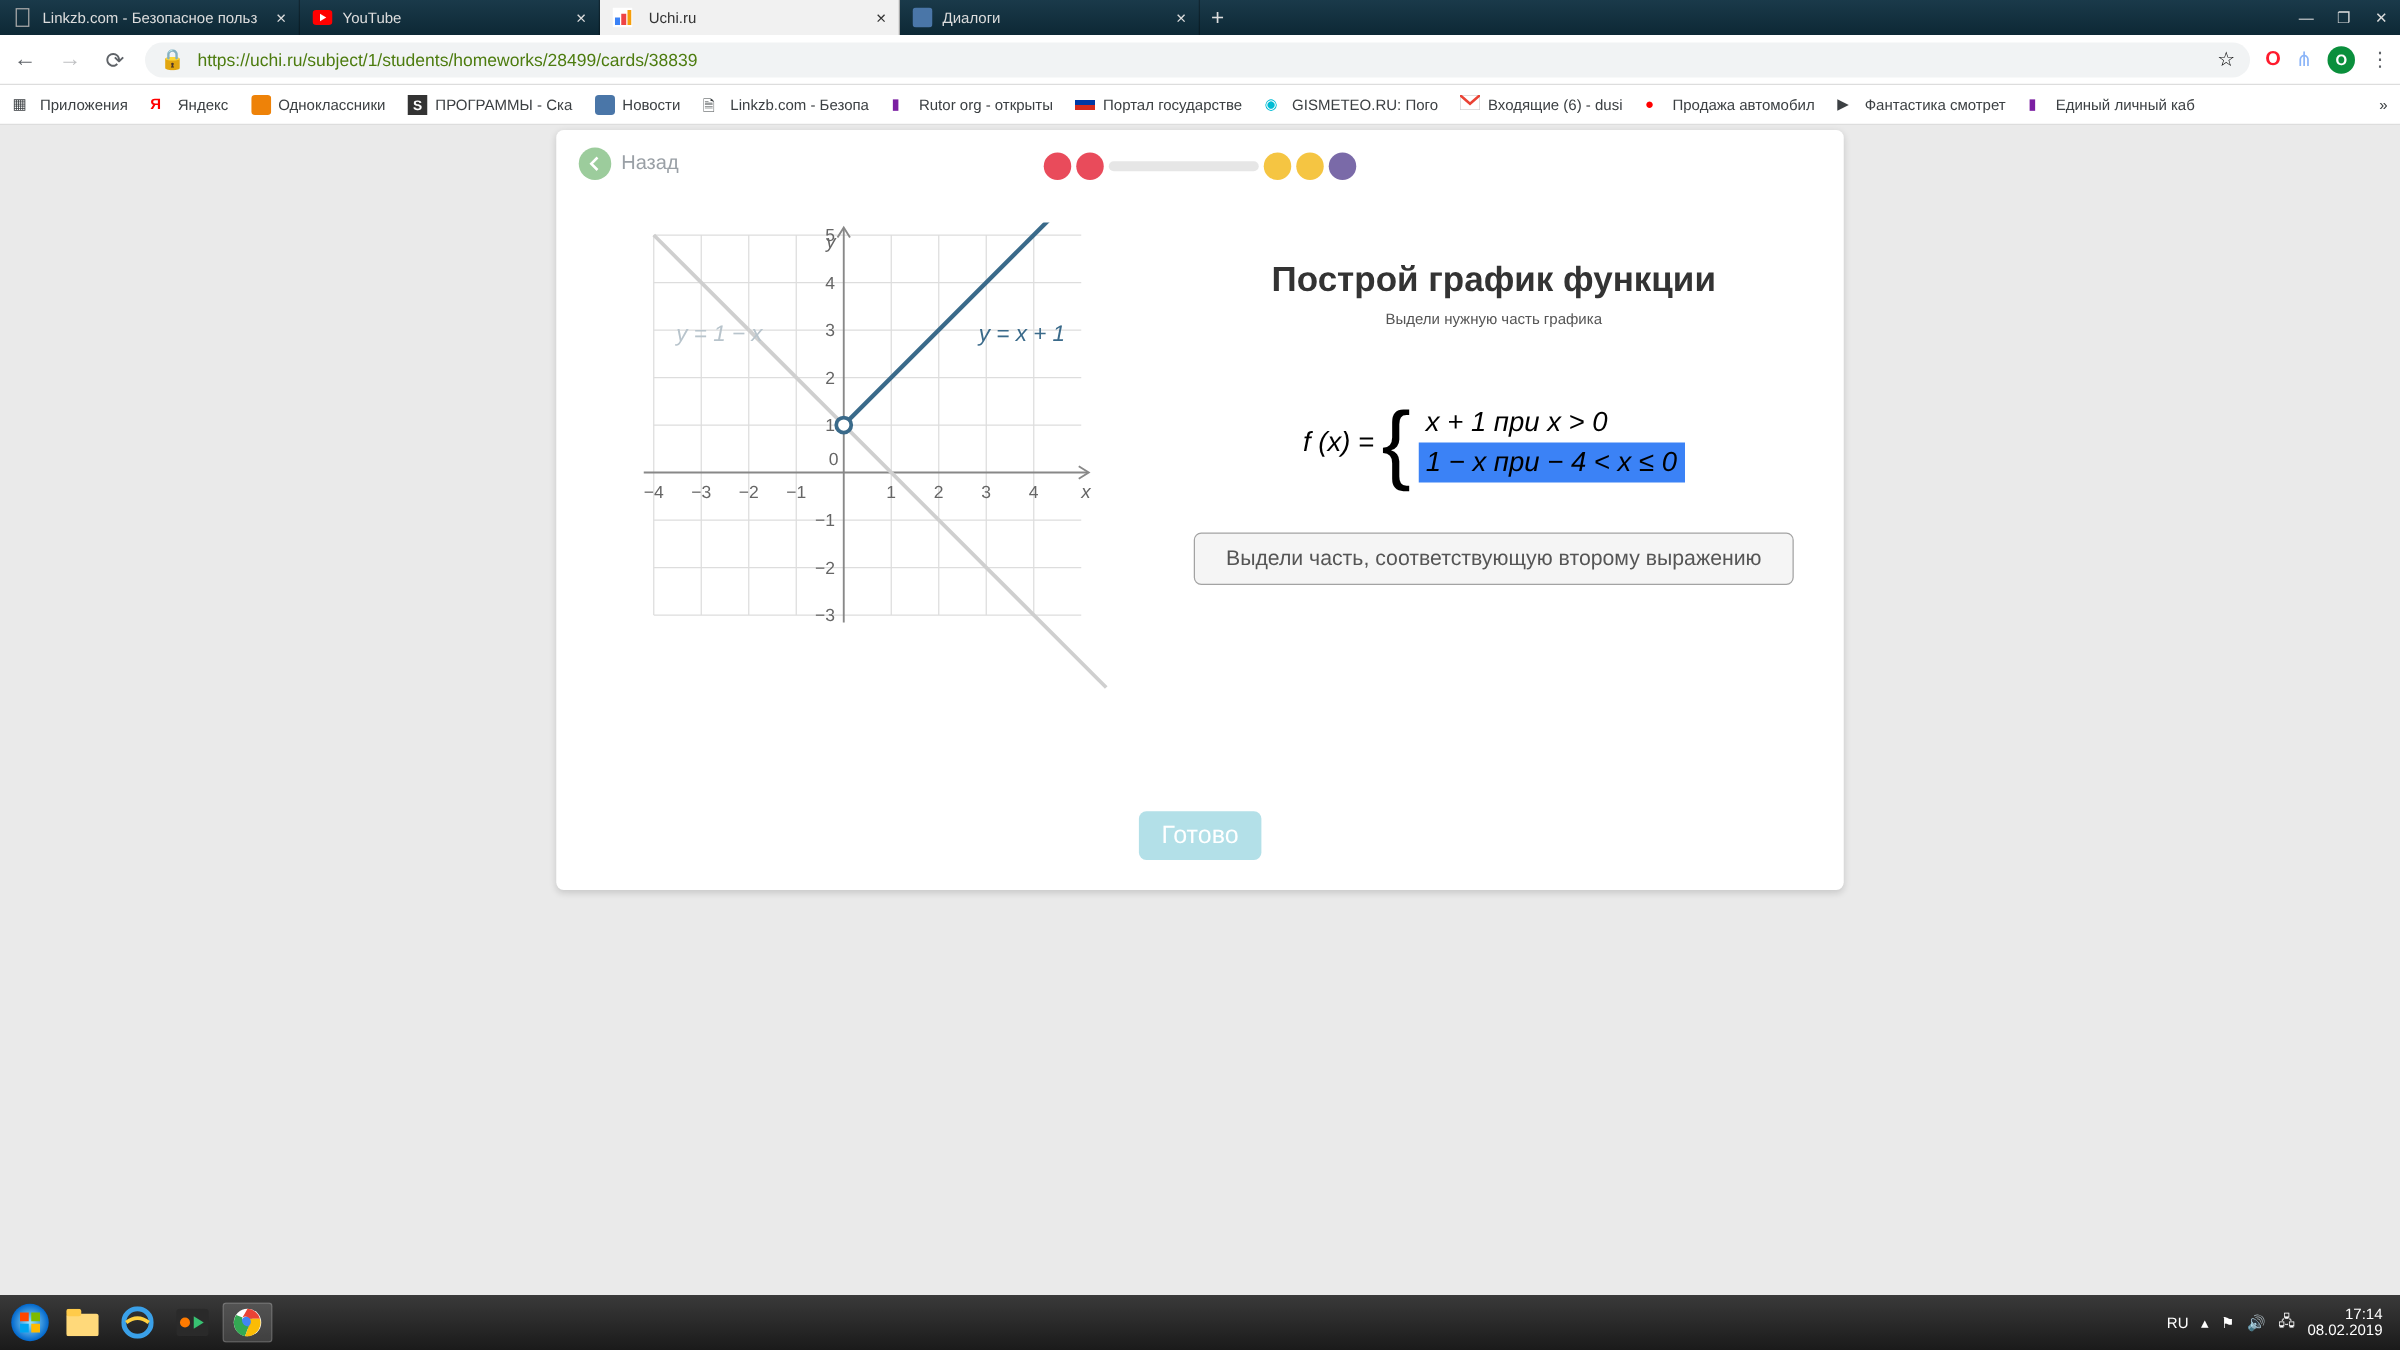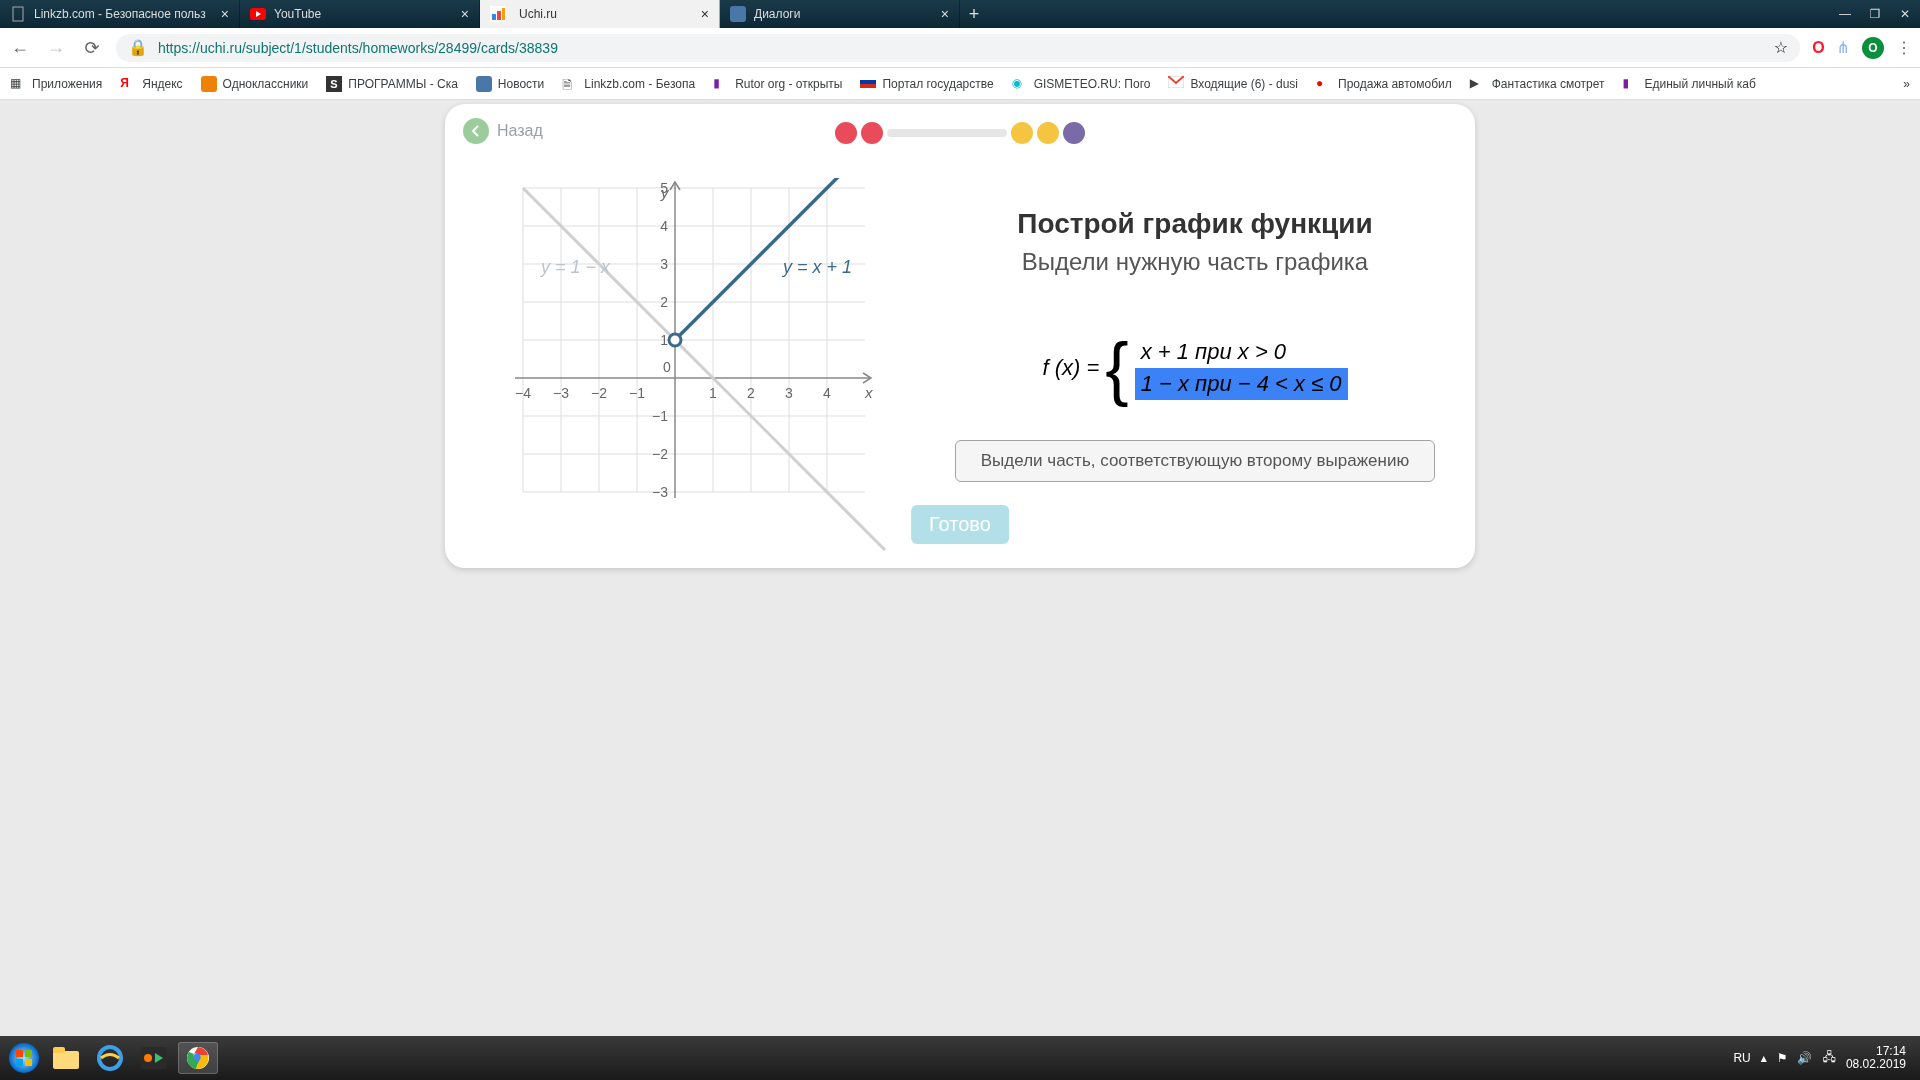--- a/index.html
+++ b/index.html
@@ -12,48 +12,48 @@
 .tab-close { margin-left: auto; font-size: 14px; cursor: pointer; }
 .tab-icon { width: 16px; height: 16px; flex-shrink: 0; }
 .new-tab { width: 28px; display:flex; align-items:center; justify-content:center; color:#ddd; font-size:18px; }
 .win-controls { margin-left:auto; display:flex; }
 .win-btn { width: 30px; display:flex; align-items:center; justify-content:center; color:#ddd; font-size:12px; }
 
 
 .urlbar { height: 40px; background: #fff; display:flex; align-items:center; padding: 0 8px; gap: 12px; border-bottom: 1px solid #ddd; }
 .nav-icon { width: 24px; text-align:center; color:#5f6368; font-size: 18px; }
 .url-input-wrap { flex:1; display:flex; align-items:center; background:#f1f3f4; border-radius: 14px; padding: 4px 12px; gap:10px; height: 28px; }
-.url-text { font-size: 14px; color:#0f766e; }
+.url-text { font-size: 14px; color:#4d7c0f; }
 .url-actions { display:flex; gap:12px; align-items:center; }
 .url-actions .ico { font-size:16px; color:#5f6368; }
 .avatar-o { width:22px; height:22px; border-radius:50%; background:#0a8f3c; color:#fff; display:flex; align-items:center; justify-content:center; font-size:12px; font-weight:bold; }
 
 
 .bookmarks { height: 32px; background:#fff; display:flex; align-items:center; padding: 0 10px; gap: 18px; border-bottom: 1px solid #ddd; font-size:12px; color:#3c4043; }
 .bm { display:flex; align-items:center; gap:6px; white-space:nowrap; }
 .bm-icon { width:16px; height:16px; flex-shrink:0; }
 
 
 .page { position:relative; height: calc(1080px - 28px - 40px - 32px - 40px); background:#eaeaea; display:flex; justify-content:center; padding-top: 4px;}
-.card { width: 1030px; height: 464px; background:#fff; border-radius: 20px; box-shadow: 0 2px 6px rgba(0,0,0,0.15); position:relative; }
+.card { width: 1030px; height: 608px; background:#fff; border-radius: 6px; box-shadow: 0 2px 6px rgba(0,0,0,0.15); position:relative; }
 
 .card-head { display:flex; align-items:center; padding: 14px 18px; }
 .back-btn { display:flex; align-items:center; gap:8px; color:#9aa0a6; font-size:16px; }
 .back-circle { width:26px; height:26px; border-radius:50%; background:#9ccc9c; display:flex; align-items:center; justify-content:center; color:#fff; }
 
 .progress { position:absolute; left:50%; top:18px; transform:translateX(-50%); display:flex; align-items:center; gap:4px; }
 .seg-bar { width: 120px; height: 8px; background:#e6e6e6; border-radius:4px; }
 .dot { width:22px; height:22px; border-radius:50%; }
 
 .content { display:flex; padding: 20px 40px; gap: 40px; }
 .graph-area { width: 430px; height: 400px; position:relative; }
 
 .right-area { flex:1; padding-top: 30px; text-align:center; }
 .title { font-size: 28px; font-weight:bold; color:#333; }
-.subtitle { font-size: 24px; color:#555; margin-top: 8px; }
+.subtitle { font-size: 12px; color:#555; margin-top: 8px; }
 
 .formula { margin-top: 60px; display:flex; justify-content:center; align-items:center; font-size:22px; font-style:italic; font-family: 'Times New Roman', serif; }
 .brace { font-size: 70px; line-height: 60px; font-style:normal; margin: 0 6px; }
 .cases { text-align:left; font-style:italic; }
 .case-line { padding: 3px 6px; }
 .case-line.sel { background:#3b82f6; }
 
 .hint-box { margin: 40px auto 0; border:1px solid #a3a3a3; background:#f5f5f5; border-radius:6px; padding: 10px 20px; font-size:17px; color:#555; }
 
 .done-btn { position:absolute; bottom: 24px; left:50%; transform:translateX(-50%); background:#b3e0e8; color:#fff; font-size:20px; padding: 8px 18px; border-radius:6px; }

